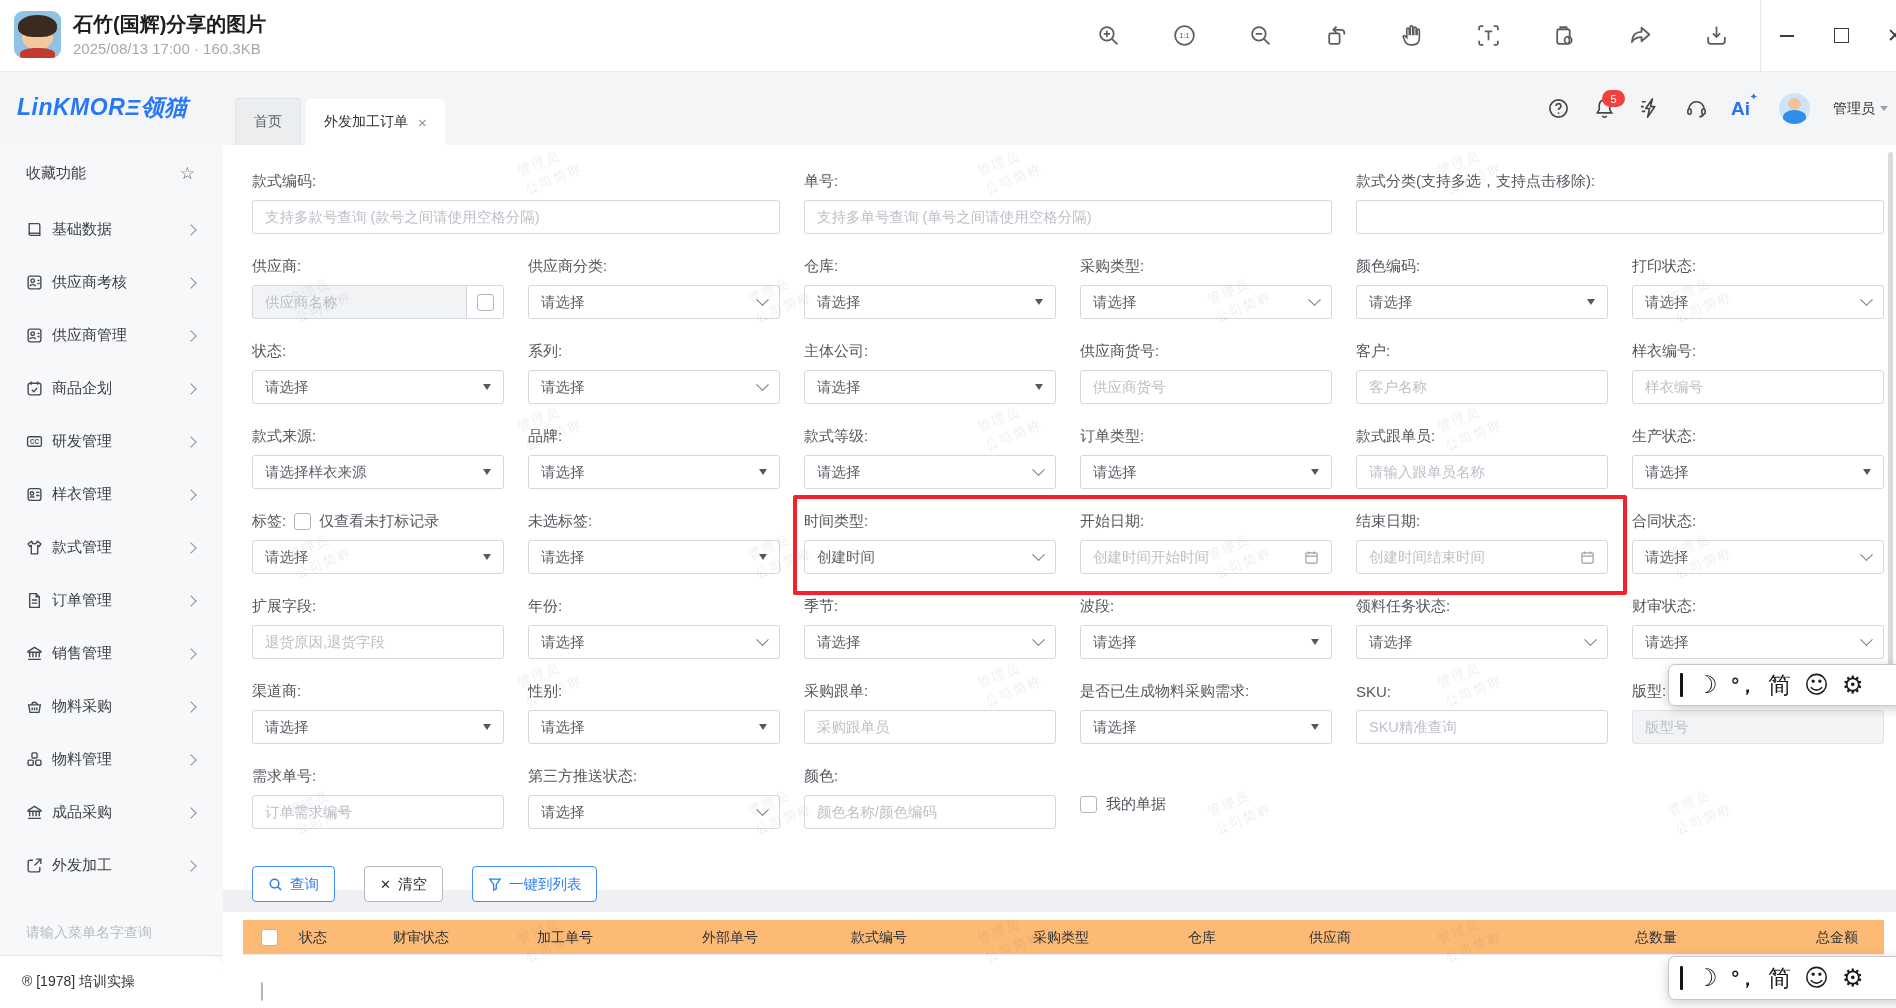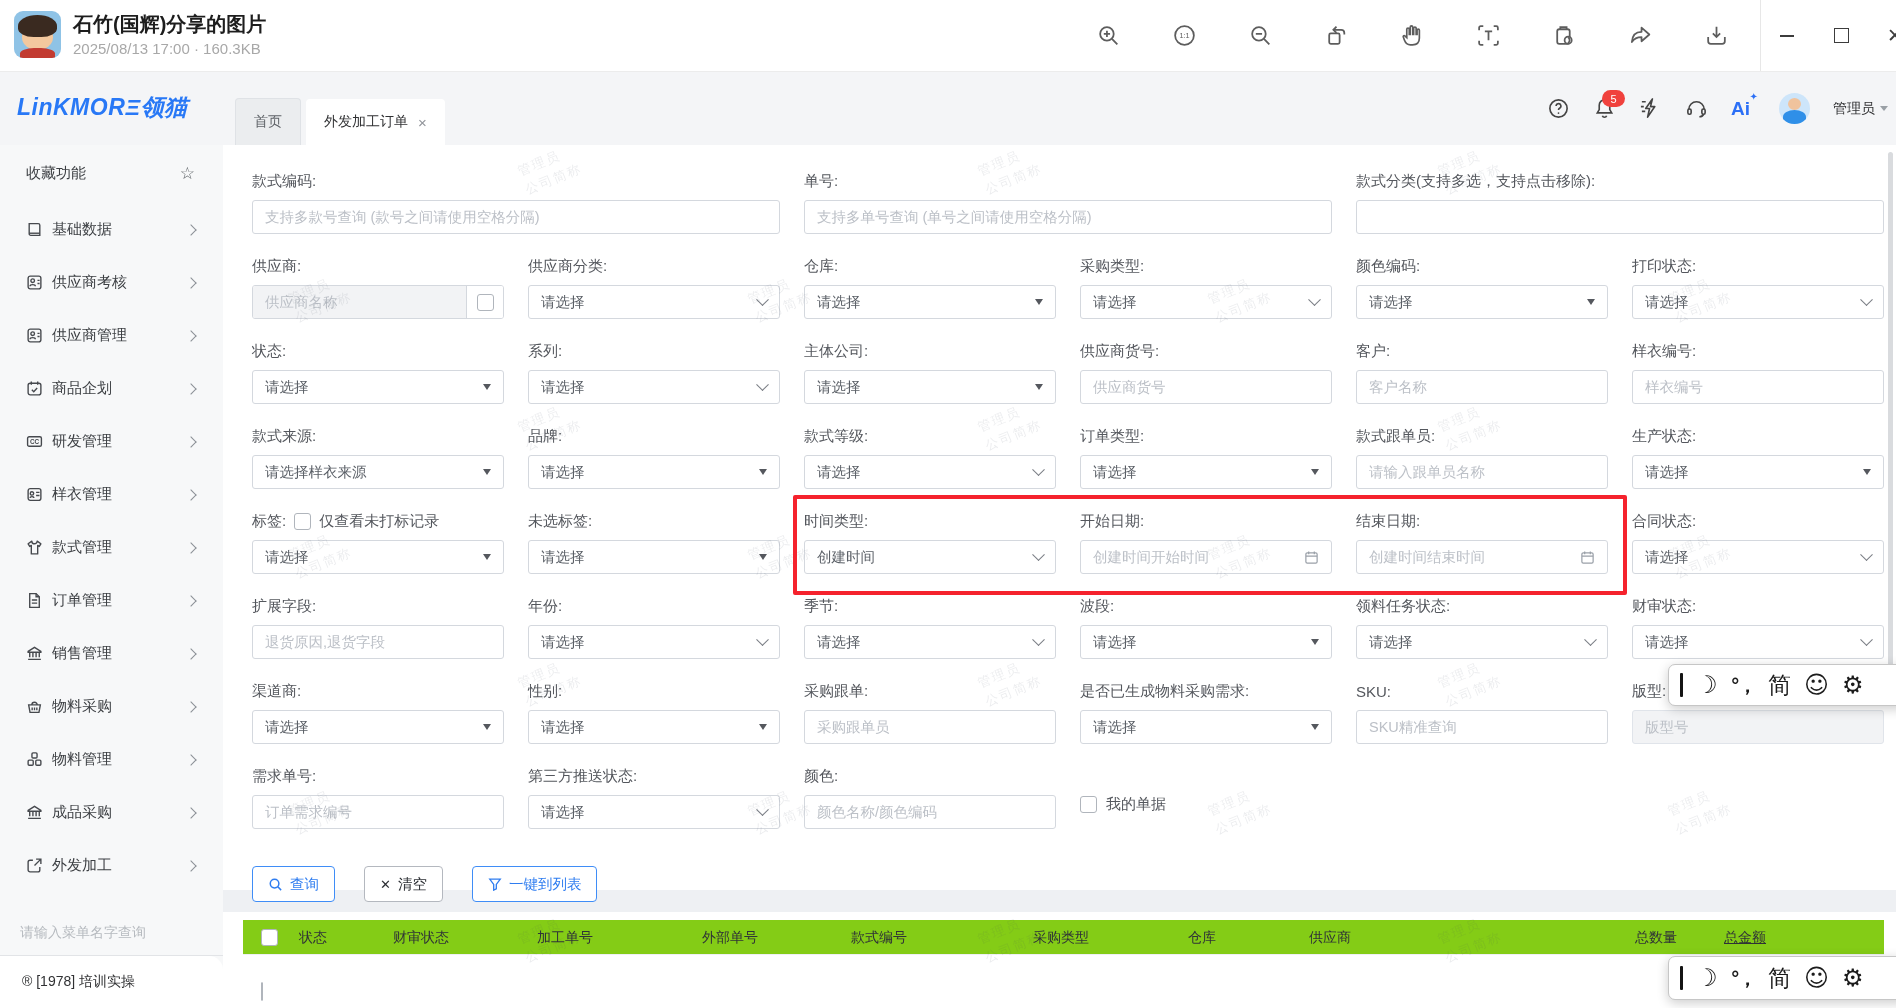--- a/index.html
+++ b/index.html
@@ -43,21 +43,21 @@
   .tri-dn{width:0;height:0;border-left:4px solid transparent;border-right:4px solid transparent;border-top:5px solid #9aa0a6;}
   
   .sidebar{position:absolute;left:0;top:145px;width:223px;height:863px;background:#f7f8f9;z-index:40;}
   .fav{height:56px;display:flex;align-items:center;justify-content:space-between;padding:0 28px 0 26px;font-size:15px;color:#3c3f43;}
   .fav .star{color:#5f6368;font-size:17px;cursor:pointer;}
   .side-list{padding-top:2px;}
   .side-item{height:53px;display:flex;align-items:center;padding:0 28px 0 26px;font-size:15px;color:#3c3f43;cursor:pointer;}
   .side-item .sic{width:17px;height:17px;margin-right:9px;color:#46494e;}
   .side-item .lbl{flex:1;}
   .chev-r{width:7px;height:7px;border-right:1.5px solid #8a8f96;border-bottom:1.5px solid #8a8f96;transform:rotate(-45deg);}
-  .side-search{position:absolute;left:0;bottom:52px;width:100%;height:45px;display:flex;align-items:center;padding-left:20px;
+  .side-search{position:absolute;left:0;bottom:52px;width:100%;height:45px;display:flex;align-items:center;padding-left:26px;
                box-sizing:border-box;border-bottom:1px solid #e2e4e7;font-size:14px;color:#b6babf;cursor:text;}
   .side-foot{position:absolute;left:0;bottom:0;width:100%;height:52px;background:#fff;display:flex;align-items:center;
              padding-left:22px;box-sizing:border-box;font-size:14px;color:#303133;border-radius:0 14px 0 0;}
   
   .form-card{position:absolute;left:243px;top:145px;width:1641px;height:745px;background:#fff;z-index:10;}
   .gray-band{position:absolute;left:223px;top:890px;width:1673px;height:22px;background:#eef0f3;z-index:9;}
   .table-card{position:absolute;left:243px;top:912px;width:1641px;height:96px;background:#fff;z-index:10;}
   .fgrid{display:grid;grid-template-columns:repeat(6,252px);column-gap:24px;padding:27px 0 0 9px;}
   .cell{margin-bottom:23px;}
   .cell.sp2{grid-column:span 2;}
@@ -80,26 +80,26 @@
   .cell-check{display:flex;align-items:center;gap:9px;margin-top:28px;font-size:15px;color:#54575d;}
   .btn-row{display:flex;gap:29px;margin:14px 0 0 9px;}
   .btn{height:36px;border-radius:4px;background:#fff;display:inline-flex;align-items:center;gap:7px;
        padding:0 15px;font-size:14.5px;cursor:pointer;box-sizing:border-box;}
   .btn.blue{border:1px solid #3f8df7;color:#2f7df0;}
   .btn.plain{border:1px solid #b4b8bf;color:#2b2e33;}
   .btn .bx{font-size:13px;font-weight:700;}
   
   .redbox{position:absolute;left:793px;top:495px;width:826px;height:92px;border:4px solid #f5222d;border-radius:2px;z-index:45;pointer-events:none;}
   
-  .thead{position:absolute;left:0;top:8px;width:1641px;height:34px;background:#84cc16;border-bottom:1px solid #eef0f4;}
+  .thead{position:absolute;left:0;top:8px;width:1641px;height:34px;background:#fdba74;border-bottom:1px solid #eef0f4;}
   .thead span{position:absolute;top:0;line-height:34px;font-size:14px;color:#2f3237;font-weight:500;white-space:nowrap;}
   .thead .thcb{top:9px;}
   .t-cb{position:absolute;left:18px;}
   .th0{left:56px;}.th1{left:150px;}.th2{left:294px;}.th3{left:459px;}.th4{left:608px;}
-  .th5{left:790px;}.th6{left:945px;}.th7{left:1066px;}.th8{left:1392px;}.th9{left:1481px;text-decoration:underline;}
+  .th5{left:790px;}.th6{left:945px;}.th7{left:1066px;}.th8{left:1392px;}.th9{left:1573px;}
   .rowcb{position:absolute;left:18px;top:71px;}
   
   .scrollbar{position:absolute;left:1888px;top:152px;width:5px;height:545px;border-radius:3px;background:#d9dbde;z-index:48;cursor:grab;}
   
   .ime{position:absolute;left:1668px;width:240px;height:42px;background:#fff;border:1px solid #c6c6c6;border-radius:7px;
        box-shadow:0 3px 12px rgba(0,0,0,.2);display:flex;align-items:center;gap:13px;padding:0 0 0 11px;box-sizing:border-box;z-index:50;}
   .ime.mid{top:664px;}
   .ime.bot{top:956px;height:44px;}
   .ime .cursorbar{width:3px;height:24px;background:#141414;border-radius:1px;}
   .ime .g{font-size:24px;color:#1c1c1c;line-height:1;cursor:pointer;font-family:"DejaVu Sans",sans-serif;}

